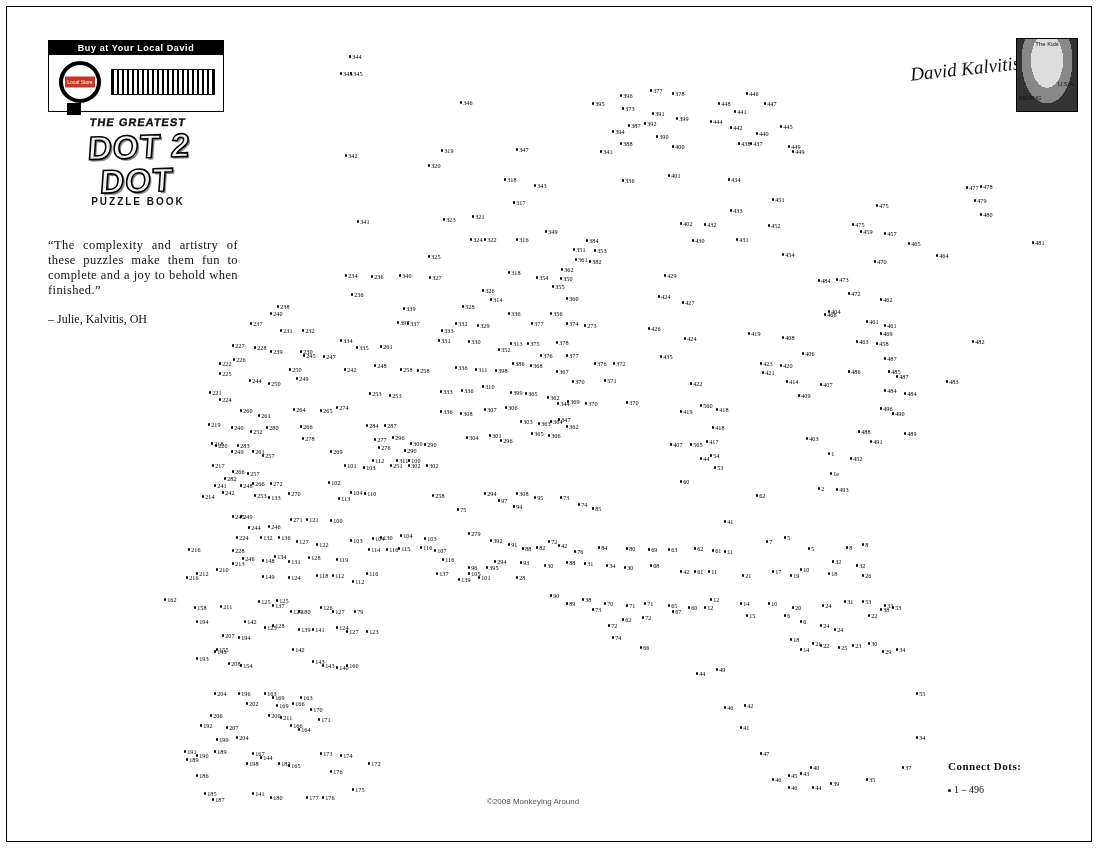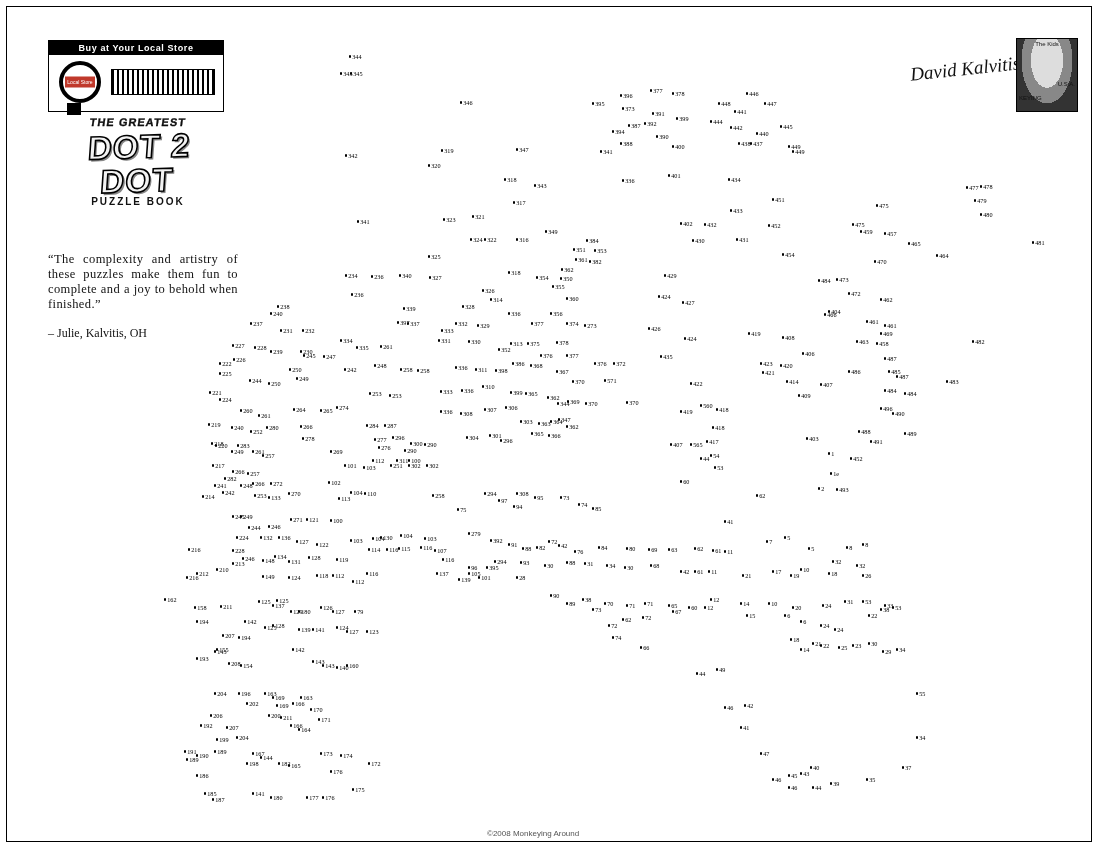--- a/index.html
+++ b/index.html
@@ -138,21 +138,21 @@
     font-family: "Liberation Sans", sans-serif;
     font-weight: bold;
     font-size: 10px;
     letter-spacing: 2px;
     color: #111;
   }
 
   #quote-block {
     position: absolute;
     left: 48px;
-    top: 252px;
+    top: 238px;
     width: 190px;
   }
   #quote-text {
     font-family: "Liberation Serif", serif;
     font-size: 12.5px;
     line-height: 15px;
     color: #111;
     letter-spacing: 0.4px;
     text-align: justify;
   }
@@ -217,21 +217,21 @@
     font-size: 19px;
     color: #111;
     transform: rotate(-6deg);
     white-space: nowrap;
   }
 
   
   #copyright {
     position: absolute;
     left: 487px;
-    top: 829px;
+    top: 797px;
     font-family: "Liberation Sans", sans-serif;
     font-size: 8px;
     color: #555;
   }
   #connect-block {
     position: absolute;
     right: 32px;
     top: 760px;
     width: 120px;
     text-align: left;
@@ -289,21 +289,21 @@
   }
 </style>
 </head>
 <body>
 
 <div id="page">
   <div class="border-frame"></div>
 
   <div id="logo-block">
     <div id="store-banner">
-      <div id="store-banner-title">Buy at Your Local Store</div>
+      <div id="store-banner-title">Buy at Your Local David</div>
       <div id="store-logo-circle">
         <div id="store-logo-inner">Local Store</div>
       </div>
       <div id="barcode"></div>
       <div id="stand"></div>
     </div>
     <div id="title-art">
       <div id="title-top">THE GREATEST</div>
       <div id="title-main">DOT 2 DOT</div>
       <div id="title-sub">PUZZLE BOOK</div>
@@ -827,13 +827,17 @@
       <div class="dot-item" style="left: 818px; top: 485px;"><span class="pt"></span><span class="num">2</span></div>
       <div class="dot-item" style="left: 836px; top: 486px;"><span class="pt"></span><span class="num">493</span></div>
       <div class="dot-item" style="left: 756px; top: 492px;"><span class="pt"></span><span class="num">62</span></div>
       <div class="dot-item" style="left: 724px; top: 518px;"><span class="pt"></span><span class="num">41</span></div>
       <div class="dot-item" style="left: 832px; top: 558px;"><span class="pt"></span><span class="num">32</span></div>
       <div class="dot-item" style="left: 884px; top: 602px;"><span class="pt"></span><span class="num">33</span></div>
       <div class="dot-item" style="left: 892px; top: 604px;"><span class="pt"></span><span class="num">53</span></div>
     </div>
 
   <div id="copyright">©2008 Monkeying Around</div>
+  <div id="connect-block">
+    <div id="connect-label">Connect Dots:</div>
+    <div id="connect-range"><span class="dot"></span><span>1 – 496</span></div>
+  </div>
 </div>
 
 </body></html>

